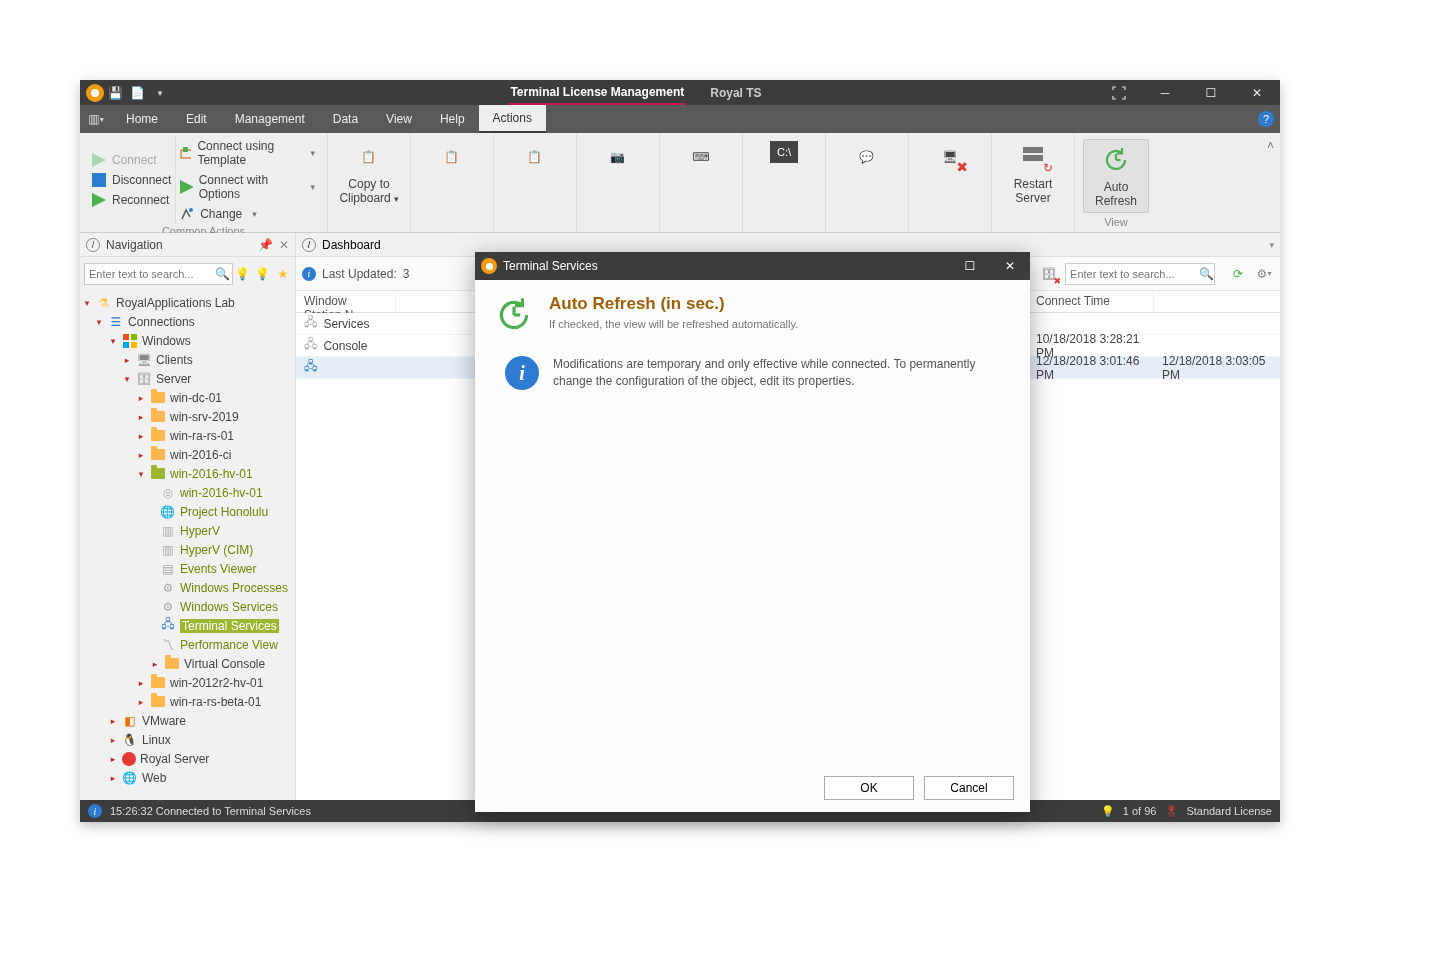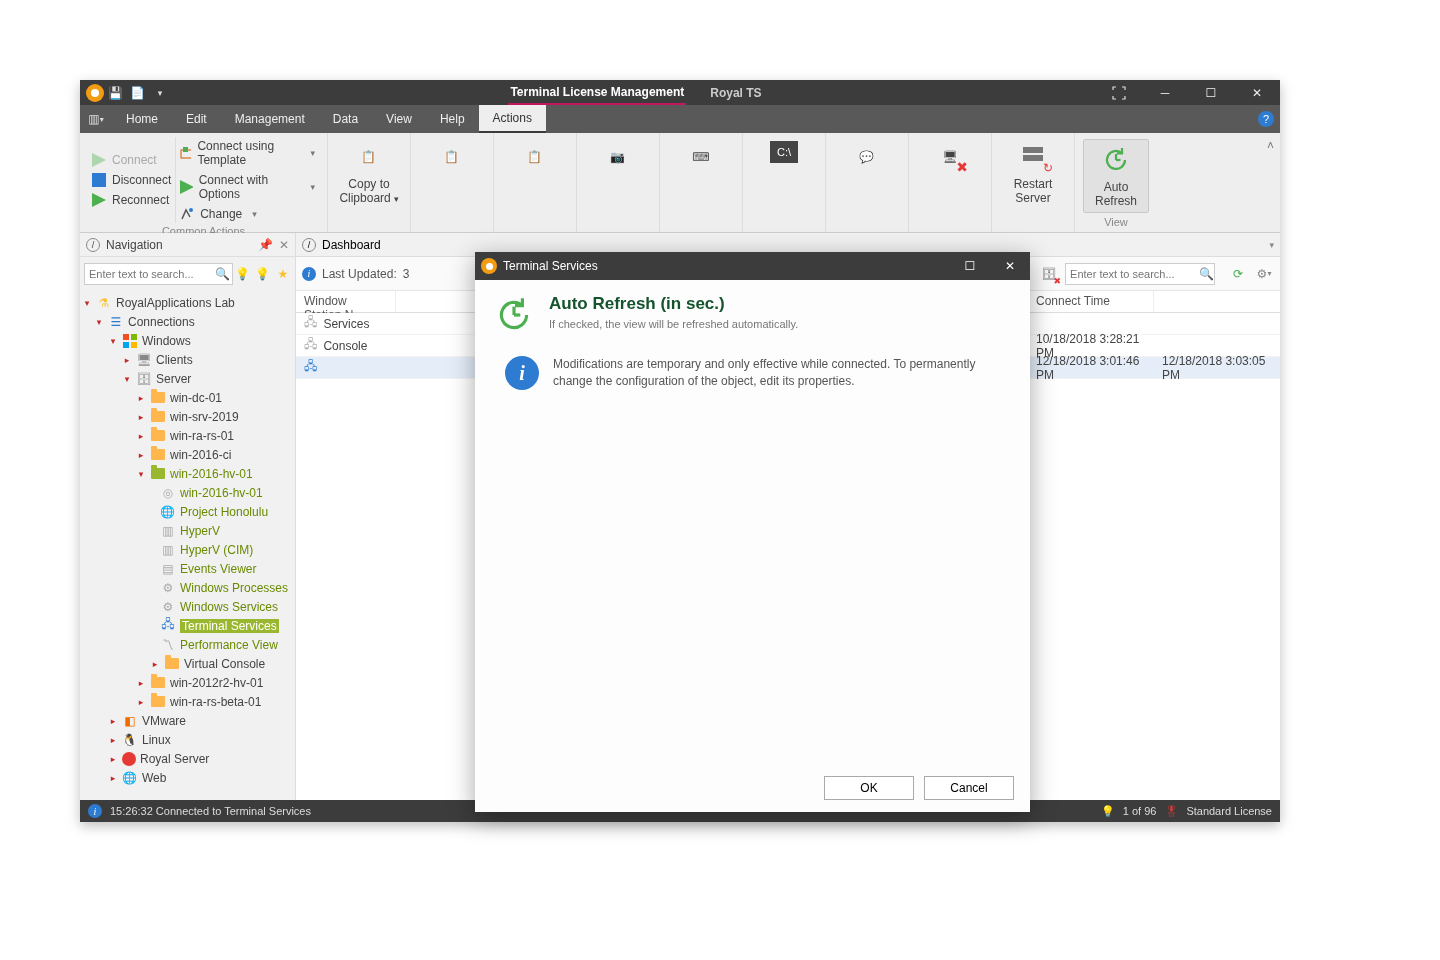--- a/index.html
+++ b/index.html
@@ -78,21 +78,21 @@
 
   
   .dialog{position:absolute;left:395px;top:172px;width:555px;height:560px;background:#fdfdfd;box-shadow:0 6px 24px rgba(0,0,0,0.35);display:flex;flex-direction:column;font-size:12px;}
   .dialog .dtitle{height:28px;background:#3c3c3c;color:#fff;display:flex;align-items:center;padding:0 0 0 6px;}
   .dialog .dtitle .dico{width:16px;height:16px;background:#f39c12;border-radius:50%;margin-right:6px;display:flex;align-items:center;justify-content:center;}
   .dialog .dtitle .dico::after{content:'';width:7px;height:7px;background:#fff;border-radius:50%;}
   .dialog .dtitle .dspacer{flex:1;}
   .dialog .dtitle .dsys{width:40px;height:28px;display:flex;align-items:center;justify-content:center;color:#fff;}
   .dialog .dhead{display:flex;gap:14px;padding:14px 18px 10px 18px;align-items:flex-start;}
   .dialog .bigrefresh{width:42px;height:42px;flex-shrink:0;}
-  .dialog .dhead h2{font-size:17px;font-weight:600;color:#14532d;margin-bottom:4px;}
+  .dialog .dhead h2{font-size:17px;font-weight:600;color:#a16207;margin-bottom:4px;}
   .dialog .dhead .dsub{font-size:11px;color:#777;}
   .dialog .dbody{flex:1;padding:10px 30px;color:#555;}
   .info-row{display:flex;gap:14px;align-items:flex-start;margin-bottom:18px;}
   .info-circle{width:34px;height:34px;border-radius:50%;background:#2d7cd1;color:#fff;font-size:20px;font-weight:700;display:flex;align-items:center;justify-content:center;flex-shrink:0;font-family:Georgia,serif;font-style:italic;}
   .form-row{display:flex;align-items:center;gap:20px;padding-left:48px;}
   .form-row label{display:flex;align-items:center;gap:6px;border:1px dotted #999;padding:1px 6px 1px 2px;}
   .form-row .numbox{display:flex;align-items:center;border:1px solid #bbb;height:22px;}
   .form-row .numbox input{width:60px;border:none;text-align:right;padding:0 4px;font-size:12px;}
   .form-row .numbox .spin{display:flex;flex-direction:column;width:14px;}
   .form-row .numbox .spin button{height:10px;font-size:7px;line-height:7px;border:none;border-left:1px solid #bbb;background:#f1f1f1;padding:0;}

